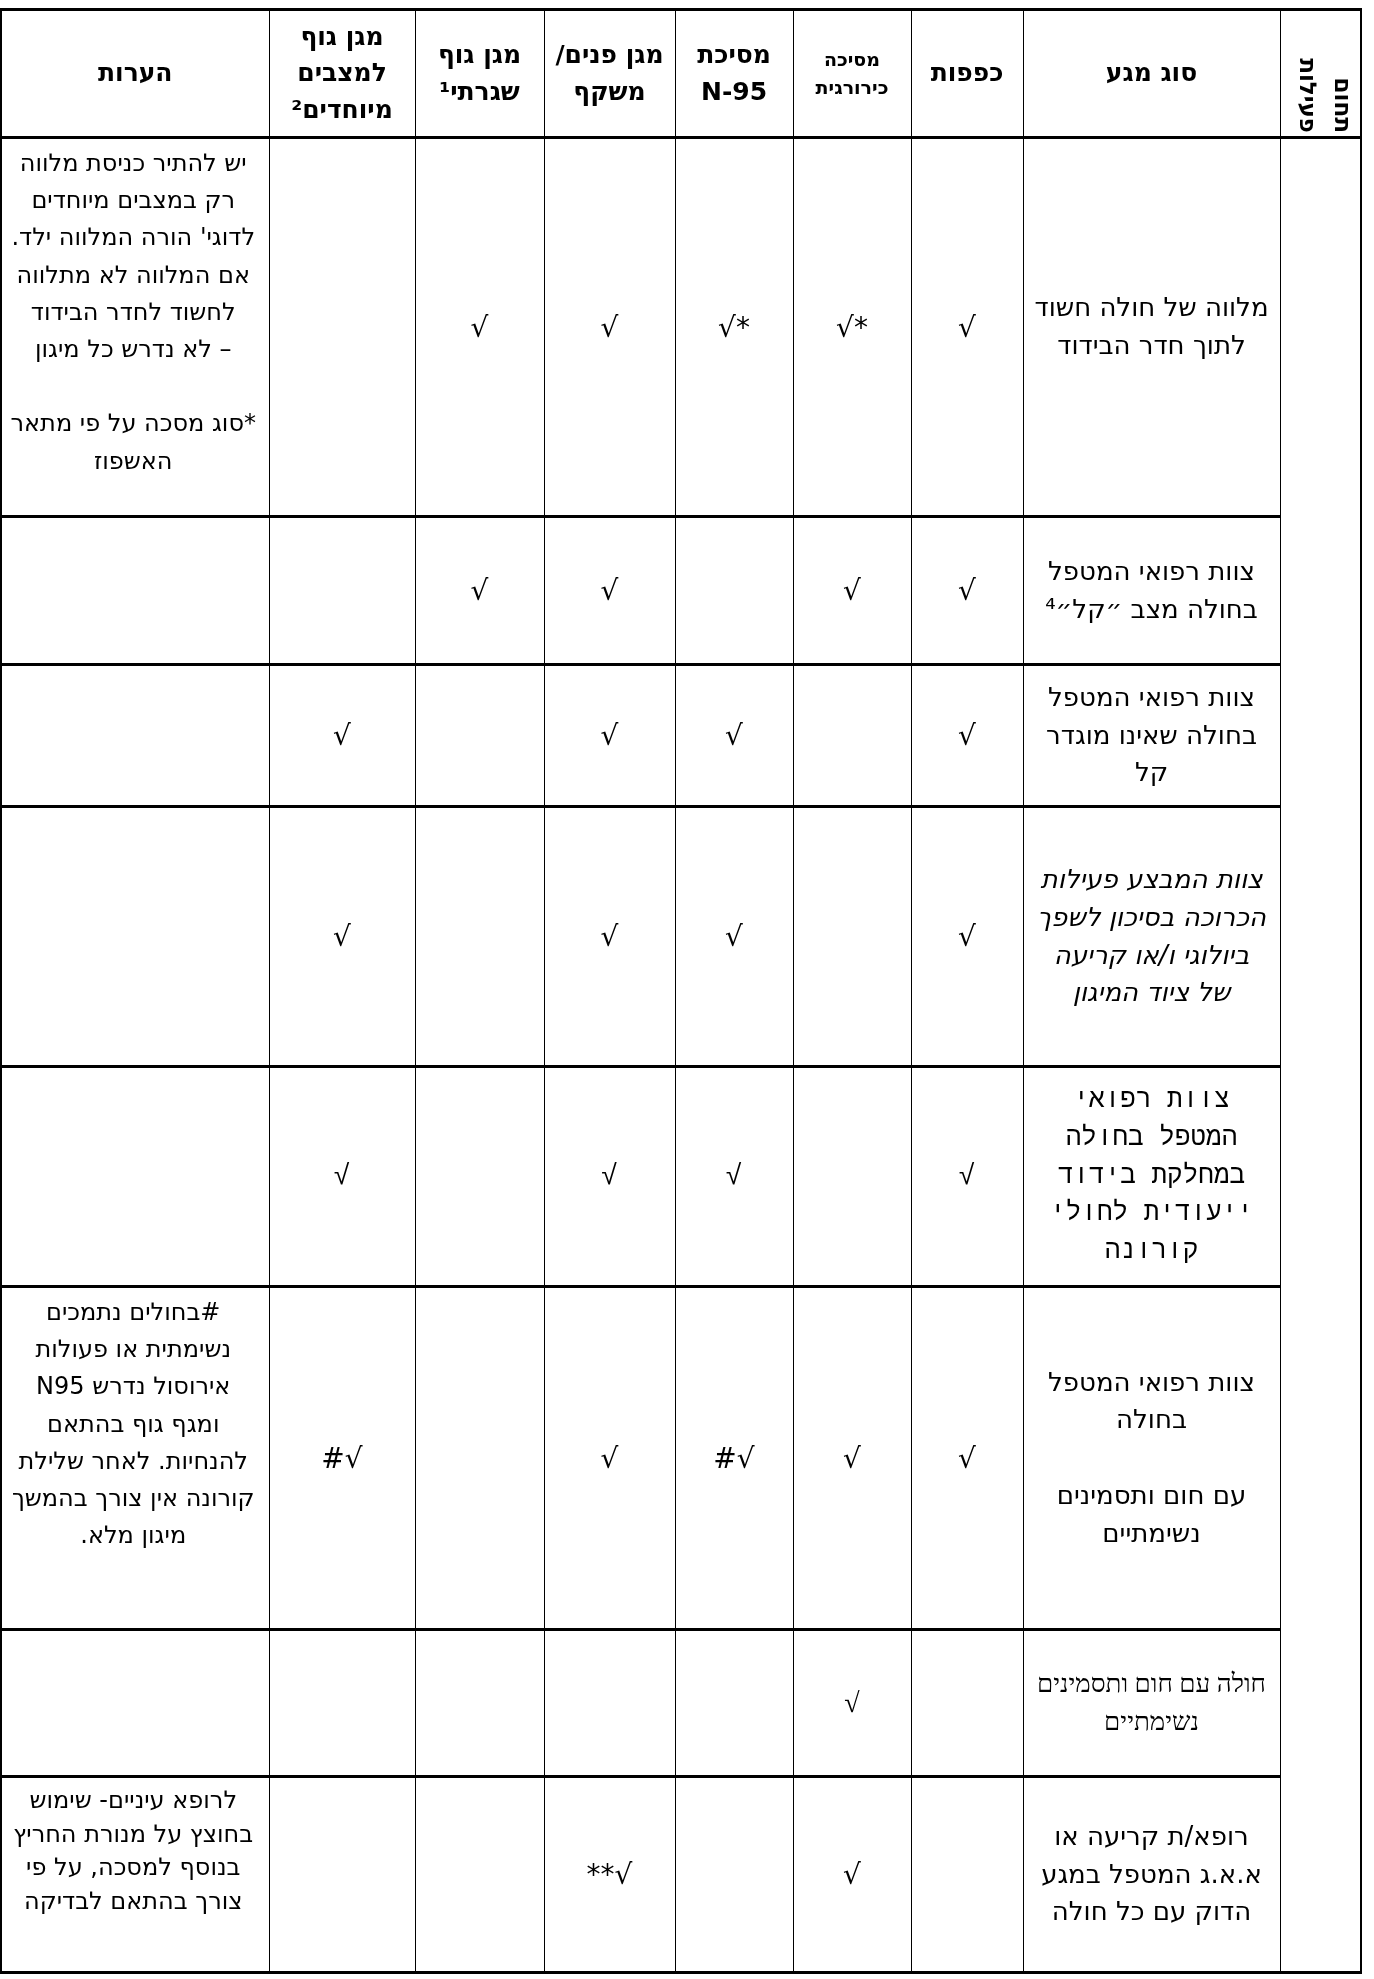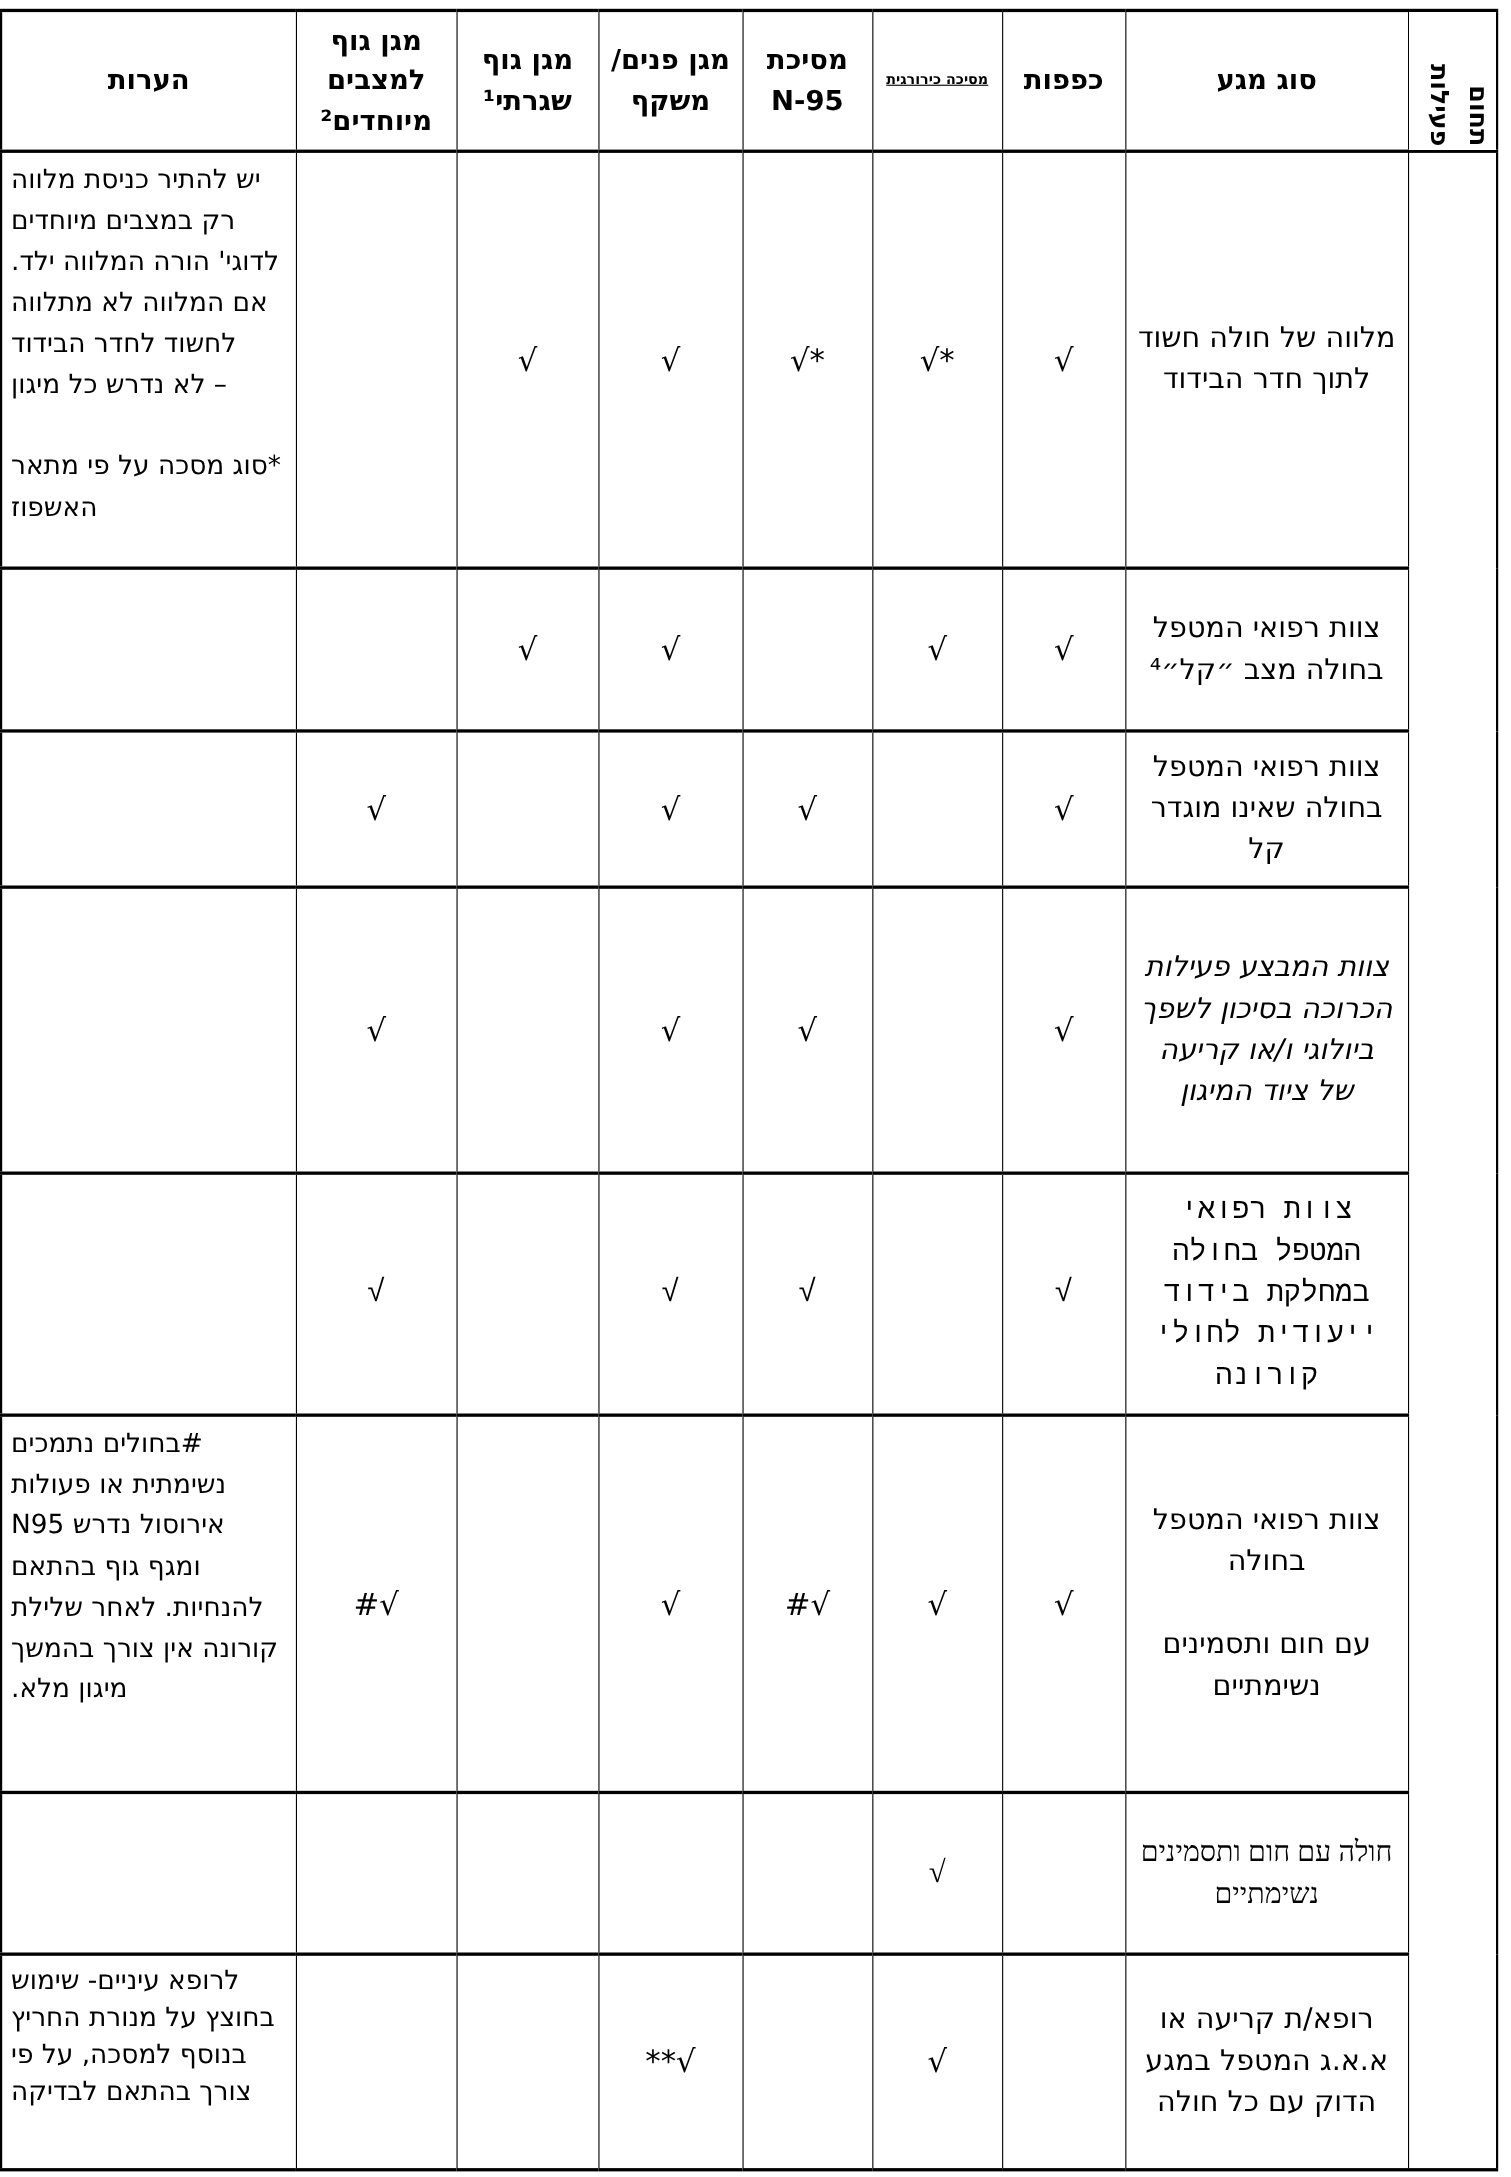--- a/index.html
+++ b/index.html
@@ -40,21 +40,21 @@
   tr.r8 { height: 196px; }
 
   th {
     font-weight: bold;
     font-size: 25px;
     line-height: 1.45;
     text-align: center;
     vertical-align: middle;
     padding: 4px 6px;
   }
-  th.small-h { font-size: 13px; text-decoration: underline; }
+  th.small-h { font-size: 19px; }
 
   th.domain-h { position: relative; padding: 0; }
   .rot {
     position: absolute;
     top: 50%; left: 50%;
     width: 118px; height: 80px;
     transform: translate(-50%, -50%) rotate(90deg);
     direction: rtl;
     text-align: right;
     font-weight: bold;
@@ -70,21 +70,21 @@
     padding: 6px 10px;
     white-space: pre-line;
   }
   td.mark {
     text-align: center;
     vertical-align: middle;
     font-size: 28px;
     padding: 0 2px;
   }
   td.notes {
-    text-align: left;
+    text-align: center;
     vertical-align: top;
     font-size: 24px;
     line-height: 1.55;
     padding: 6px 12px 6px 8px;
     white-space: pre-line;
   }
   td.domain-cell { background: #fff; }
 
   
   tbody tr.r8 td.notes { line-height: 1.4; }

